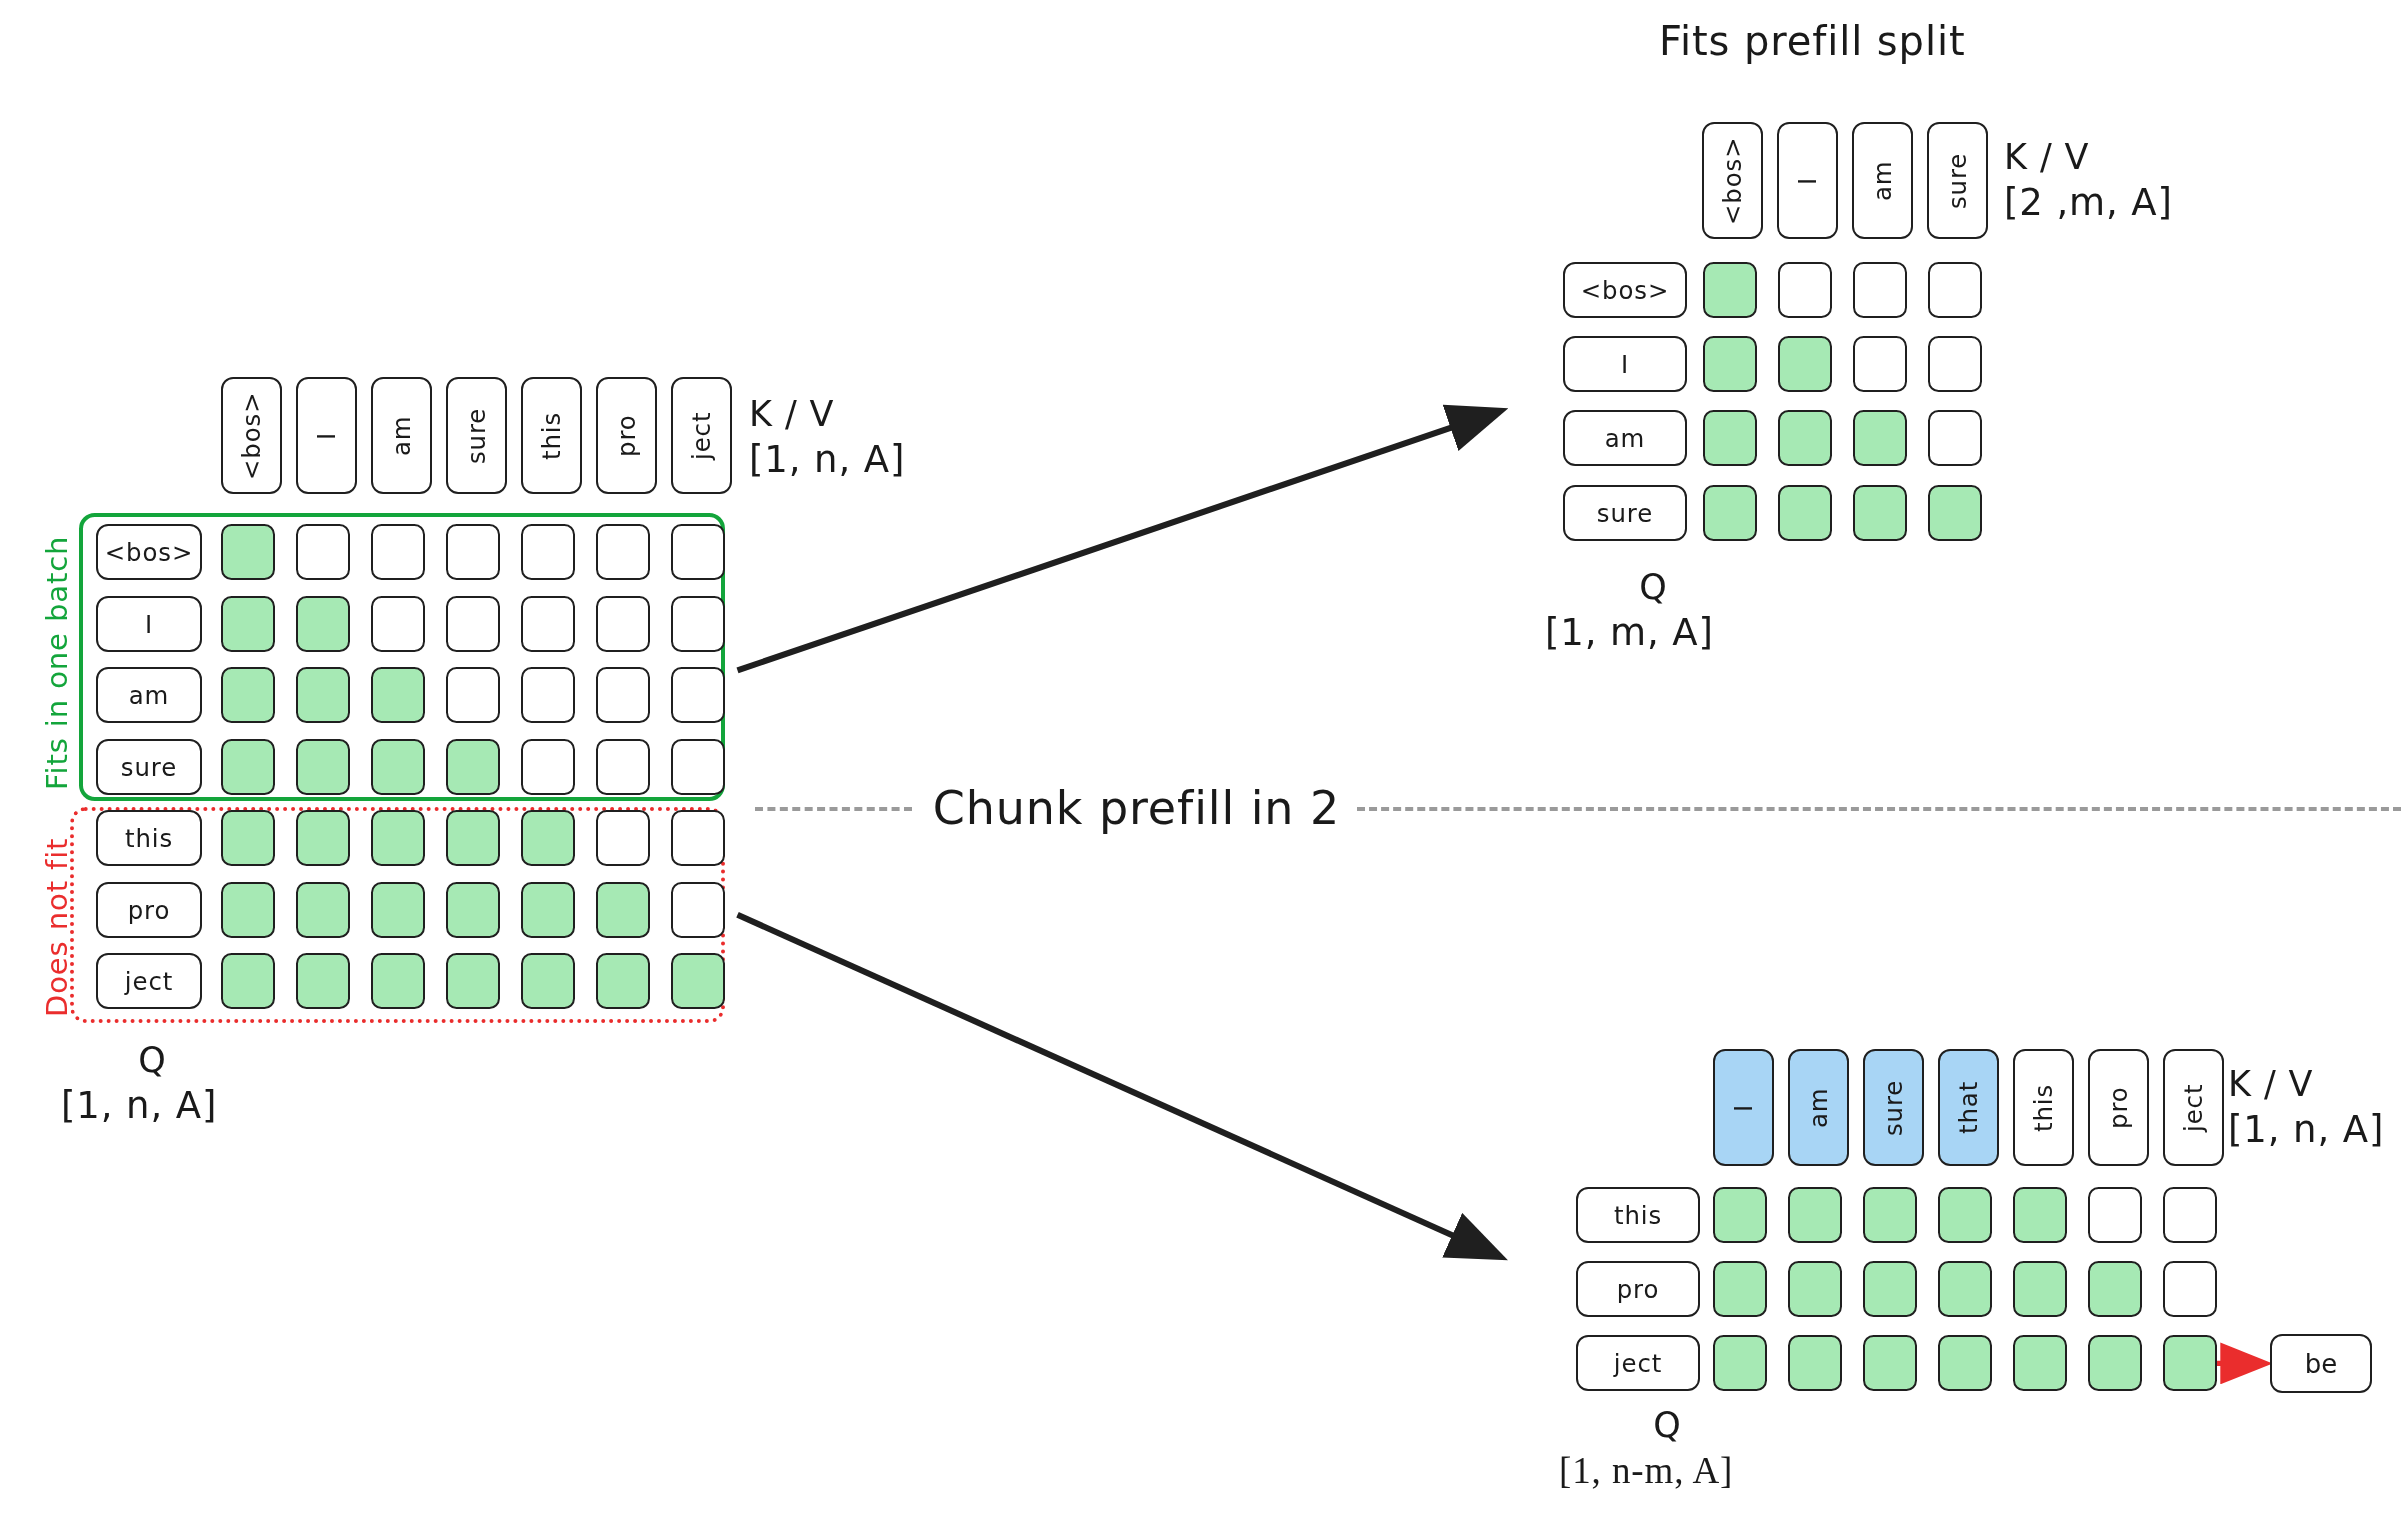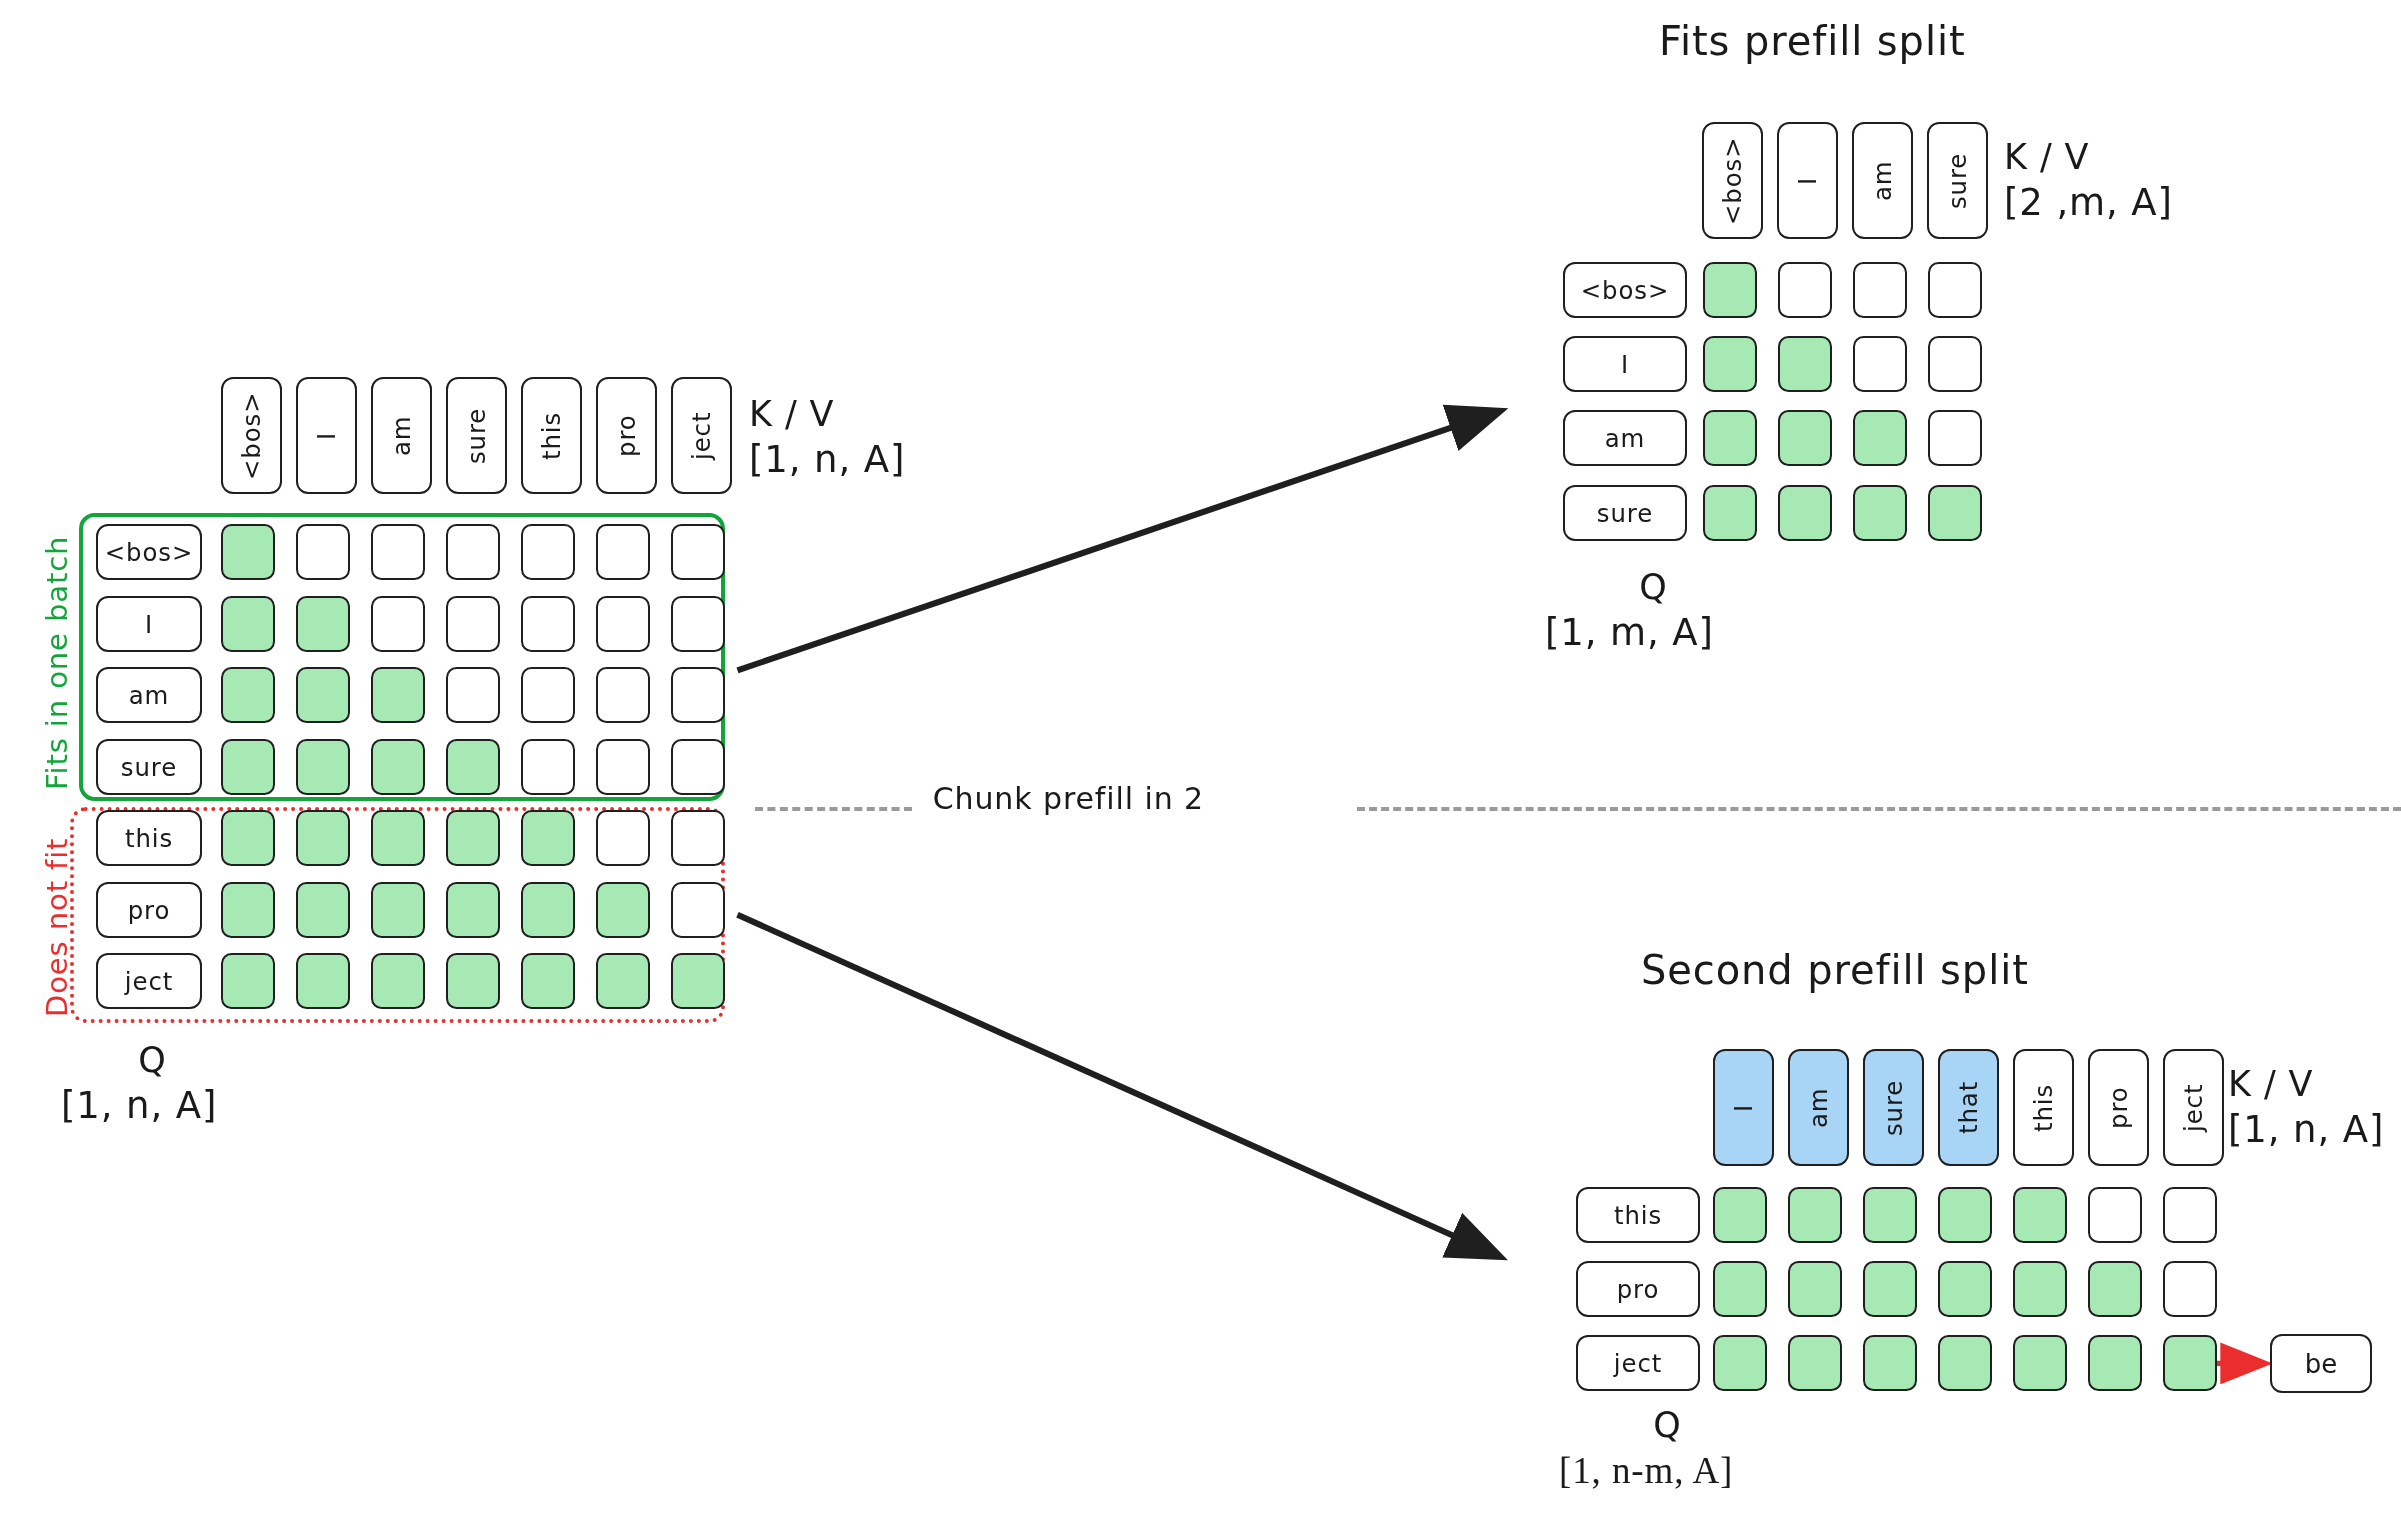--- a/index.html
+++ b/index.html
@@ -55,21 +55,21 @@
     transform-origin:left top;
   }
   .side-green{color:#13a53b;}
   .side-red{color:#ea2d2d;}
 
   
   .divider{
     position:absolute;height:0;border-top:4.4px dashed #9a9a9a;
   }
   .divider-label{
-    position:absolute;font-size:30px;background:#fff;padding:0 15.7px;white-space:nowrap;
+    position:absolute;font-size:46px;background:#fff;padding:0 15.7px;white-space:nowrap;
   }
 
   svg.overlay{position:absolute;left:0;top:0;width:2401px;height:1518px;pointer-events:none;}
 </style>
 </head>
 <body>
 
 <div class="stage">
 
   <svg class="overlay" viewBox="0 0 2751 1739">
@@ -211,21 +211,20 @@
       <div class="cell on" style="position: absolute; left: 215px; top: 223px; width: 54px; height: 56px;"></div>
       <div class="cell on" style="position: absolute; left: 290px; top: 223px; width: 54px; height: 56px;"></div>
       <div class="cell on" style="position: absolute; left: 365px; top: 223px; width: 54px; height: 56px;"></div>
     </div>
 
   <div class="mathlabel hand" style="left:1597px;top:566px;">
     <div style="text-align:center;width:113px;">Q</div>
     <div class="big" style="margin-left:-52px;">[1, m, A]</div>
   </div>
 
-  <div class="title hand" style="left:1641px;top:947px;">Second prefill split</div>
 
   <div id="ss-colheads" style="position:absolute;left:1713px;top:1049px;">
       <div class="chip col hand blue" style="position: absolute; left: 0px; top: 0px; width: 61px; height: 117px; font-size: 24.4px;">I</div>
       <div class="chip col hand blue" style="position: absolute; left: 75px; top: 0px; width: 61px; height: 117px; font-size: 24.4px;">am</div>
       <div class="chip col hand blue" style="position: absolute; left: 150px; top: 0px; width: 61px; height: 117px; font-size: 24.4px;">sure</div>
       <div class="chip col hand blue" style="position: absolute; left: 225px; top: 0px; width: 61px; height: 117px; font-size: 24.4px;">that</div>
       <div class="chip col hand" style="position: absolute; left: 300px; top: 0px; width: 61px; height: 117px; font-size: 24.4px;">this</div>
       <div class="chip col hand" style="position: absolute; left: 375px; top: 0px; width: 61px; height: 117px; font-size: 24.4px;">pro</div>
       <div class="chip col hand" style="position: absolute; left: 450px; top: 0px; width: 61px; height: 117px; font-size: 24.4px;">ject</div>
     </div>

